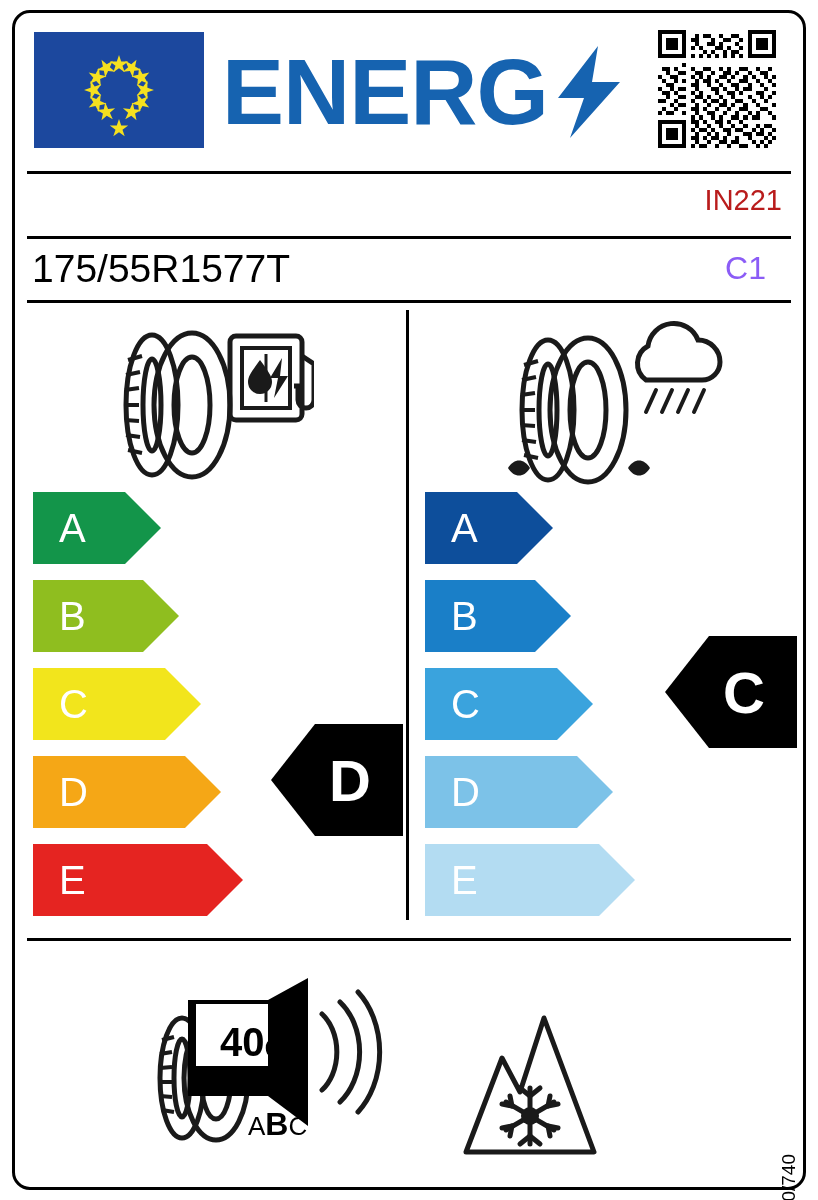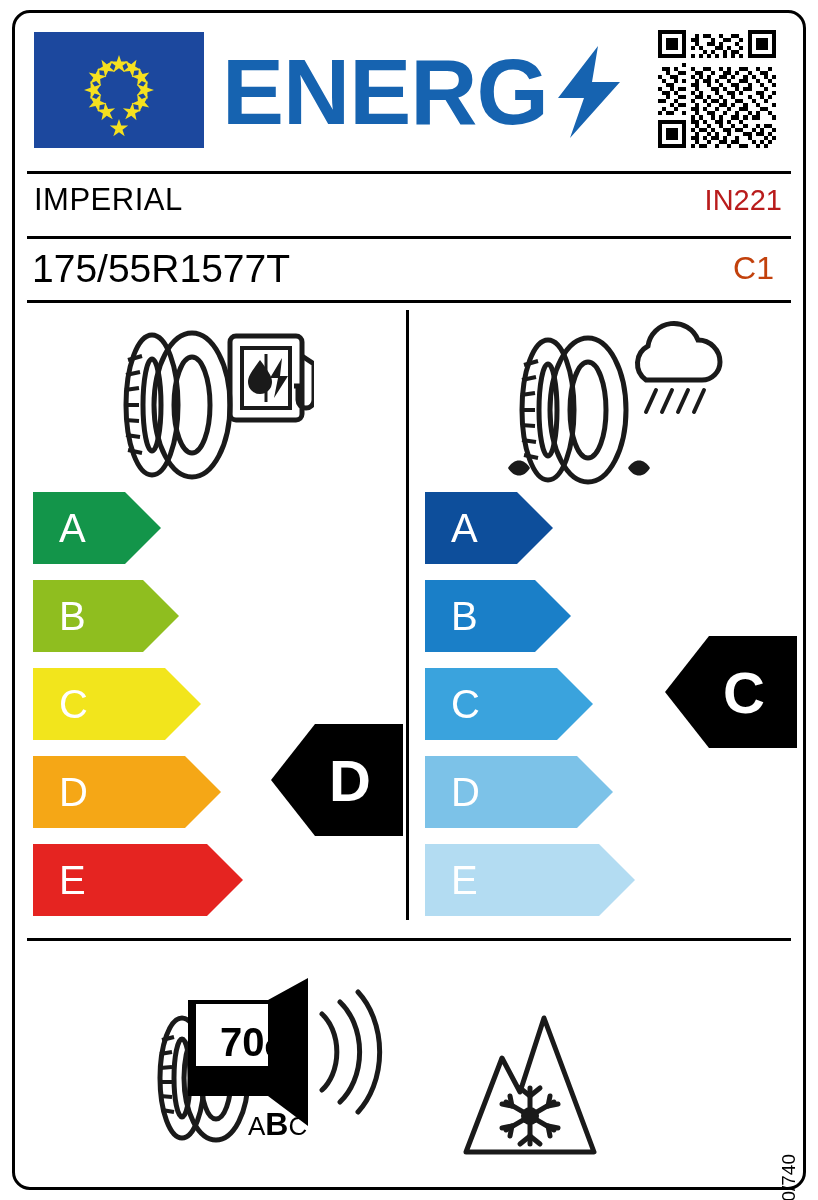--- a/index.html
+++ b/index.html
@@ -104,24 +104,24 @@
   .size {
     position: absolute;
     left: 32px;
     top: 247px;
     font-size: 39px;
     color: #000;
     letter-spacing: 0px;
   }
   .class {
     position: absolute;
-    right: 44px;
+    right: 52px;
     top: 250px;
     font-size: 32px;
-    color: #c2410c;
+    color: #8b5cf6;
     text-align: center;
   }
 
   
   .vdivider {
     position: absolute;
     left: 406px;
     top: 310px;
     width: 3px;
     height: 610px;
@@ -333,21 +333,20 @@
         <path d="M8,28h1v1h-1z M10,28h2v1h-2z M14,28h1v1h-1z M17,28h1v1h-1z M20,28h2v1h-2z M24,28h1v1h-1z M26,28h1v1h-1z"></path>
       </g>
     </svg>
   </div>
 
   <div class="rule rule-1"></div>
   <div class="rule rule-2"></div>
   <div class="rule rule-3"></div>
   <div class="rule rule-4"></div>
 
-  <div class="brand">IMPERIAL</div>
   <div class="model">IN221</div>
   <div class="size">175/55R1577T</div>
   <div class="class">C1</div>
 
   <div class="vdivider"></div>
 
   <div class="pic-fuel">
     <svg viewBox="0 0 210 170" xmlns="http://www.w3.org/2000/svg">
       <g fill="none" stroke="#1a1a1a" stroke-width="5">
         <ellipse cx="88" cy="85" rx="38" ry="72"></ellipse>
@@ -542,21 +541,21 @@
       </g>
       <polygon points="38,22 118,22 158,0 158,148 118,118 38,118" fill="#000"></polygon>
       <rect x="46" y="26" width="72" height="62" fill="#fff"></rect>
       <g fill="none" stroke="#1a1a1a" stroke-width="5" stroke-linecap="round">
         <path d="M172,36 a34,46 0 0 1 0,76"></path>
         <path d="M190,24 a48,62 0 0 1 0,100"></path>
         <path d="M208,14 a60,78 0 0 1 0,120"></path>
       </g>
     </svg>
     <div class="noise-db">
-      <span>70</span><span class="unit">dB</span>
+      <span>40</span><span class="unit">dB</span>
     </div>
     <div class="noise-class">
       <span>A</span><span class="sel">B</span><span>C</span>
     </div>
   </div>
 
   <div class="snow-icon">
     <svg viewBox="0 0 140 160" width="140" height="160" xmlns="http://www.w3.org/2000/svg">
       <path d="M6,152 L42,58 L60,92 L84,18 L134,152 Z" fill="none" stroke="#1a1a1a" stroke-width="5" stroke-linejoin="round"></path>
       <g stroke="#1a1a1a" stroke-width="5" stroke-linecap="round">

